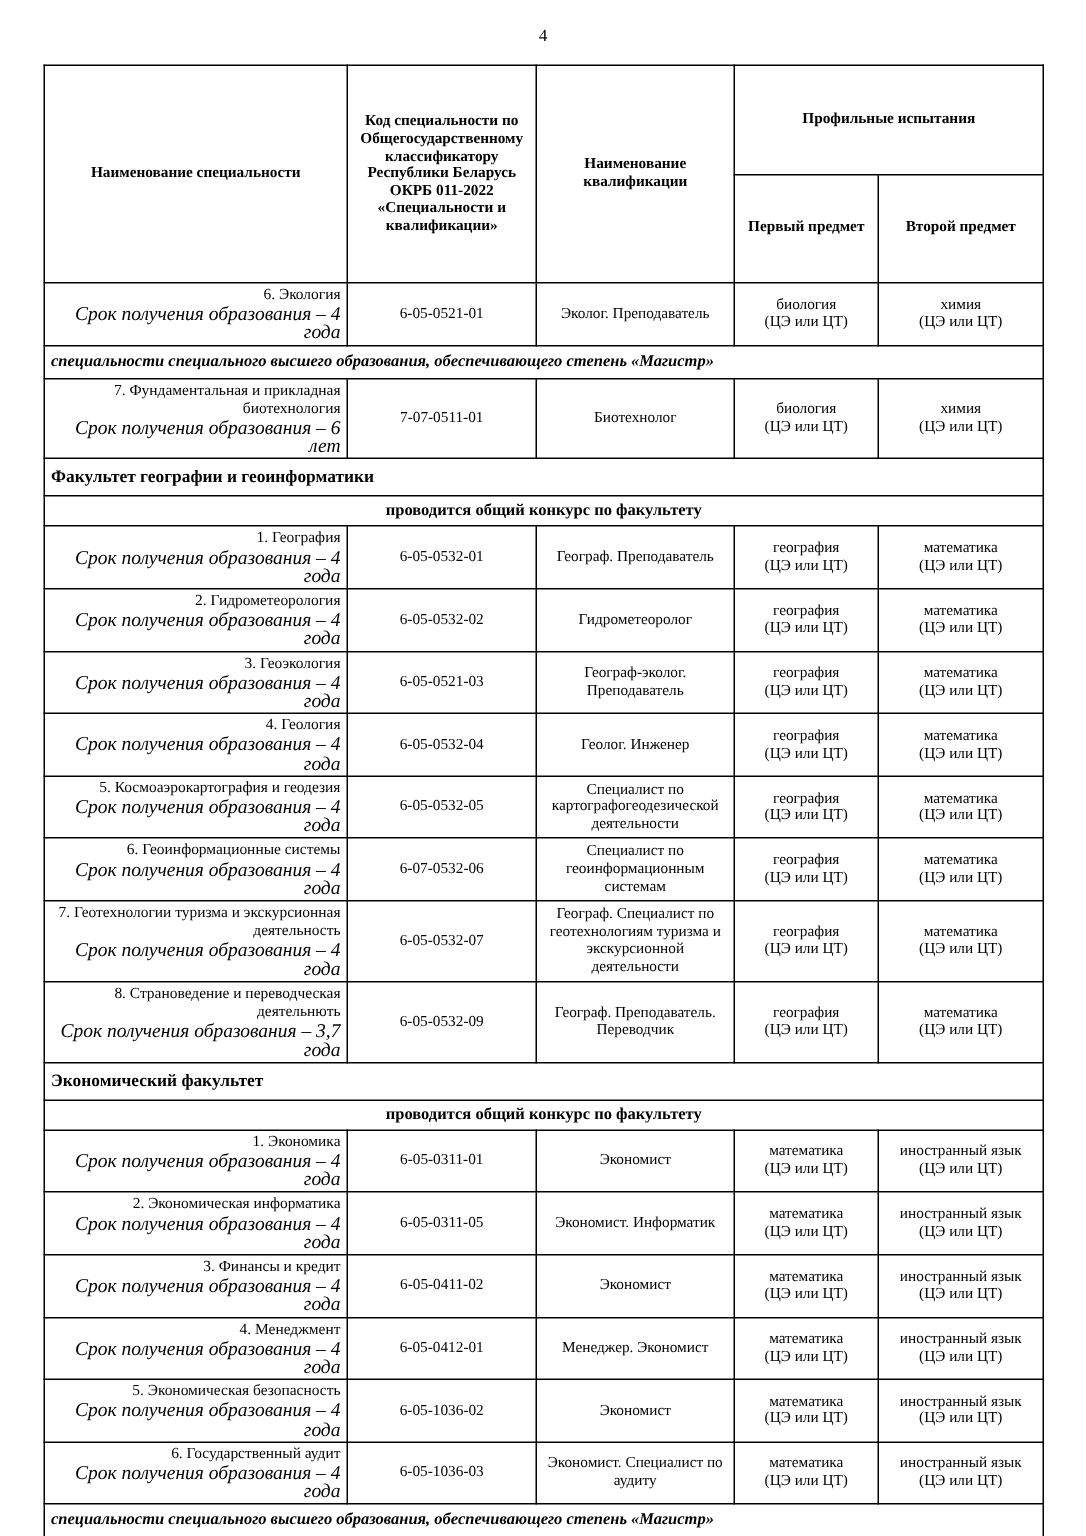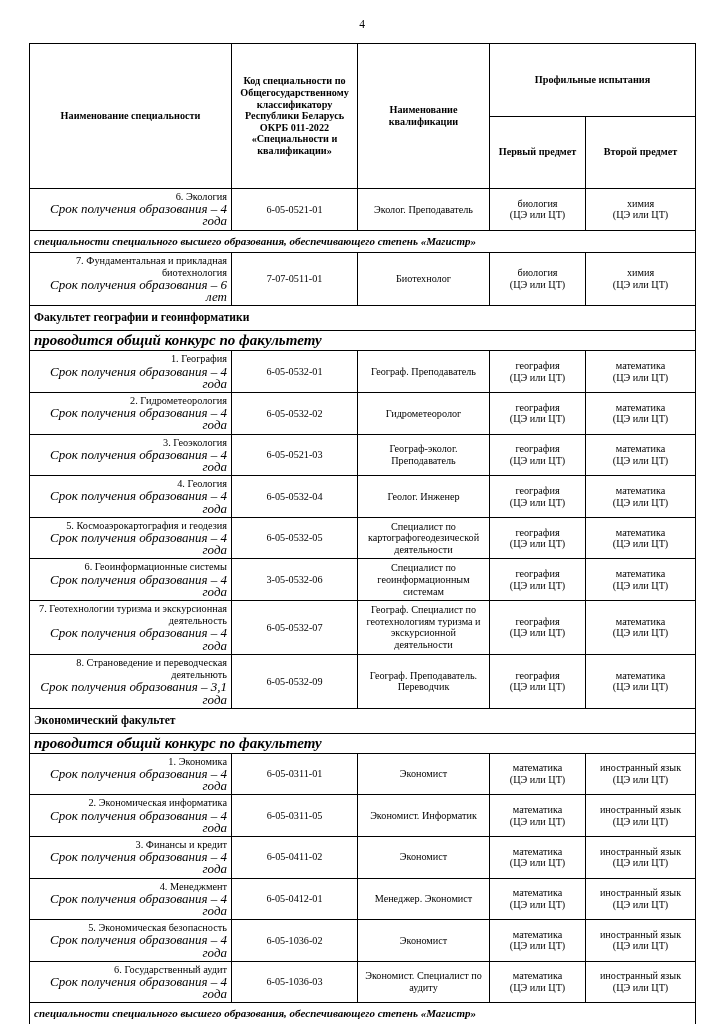--- a/index.html
+++ b/index.html
@@ -102,23 +102,23 @@
   td.subj .s-name { display: block; }
   td.subj .s-form { display: block; }
 
   tr.faculty td {
     font-weight: bold;
     font-size: 11.6px;
     line-height: 14px;
     padding: 5px 4px;
   }
   tr.note td {
-    font-style: italic;
+    text-align: center;
     font-weight: bold;
-    font-size: 15px;
+    font-size: 11px;
     line-height: 13px;
     padding: 3px 4px;
   }
   tr.master td {
     font-style: italic;
     font-weight: bold;
     font-size: 11px;
     line-height: 13px;
     padding: 4px 4px;
   }
@@ -271,21 +271,21 @@
             <td class="subj">
               <span class="s-name">математика</span>
               <span class="s-form">(ЦЭ или ЦТ)</span>
             </td>
           </tr>
           <tr>
             <td class="spec">
               <span class="name">6. Геоинформационные системы</span>
               <span class="term">Срок получения образования – 4 года</span>
             </td>
-            <td class="code">3-05-0532-06</td>
+            <td class="code">6-07-0532-06</td>
             <td class="qual">Специалист по геоинформационным системам</td>
             <td class="subj">
               <span class="s-name">география</span>
               <span class="s-form">(ЦЭ или ЦТ)</span>
             </td>
             <td class="subj">
               <span class="s-name">математика</span>
               <span class="s-form">(ЦЭ или ЦТ)</span>
             </td>
           </tr>
@@ -301,21 +301,21 @@
               <span class="s-form">(ЦЭ или ЦТ)</span>
             </td>
             <td class="subj">
               <span class="s-name">математика</span>
               <span class="s-form">(ЦЭ или ЦТ)</span>
             </td>
           </tr>
           <tr>
             <td class="spec">
               <span class="name">8. Страноведение и переводческая деятельнють</span>
-              <span class="term">Срок получения образования – 3,1 года</span>
+              <span class="term">Срок получения образования – 3,7 года</span>
             </td>
             <td class="code">6-05-0532-09</td>
             <td class="qual">Географ. Преподаватель. Переводчик</td>
             <td class="subj">
               <span class="s-name">география</span>
               <span class="s-form">(ЦЭ или ЦТ)</span>
             </td>
             <td class="subj">
               <span class="s-name">математика</span>
               <span class="s-form">(ЦЭ или ЦТ)</span>

